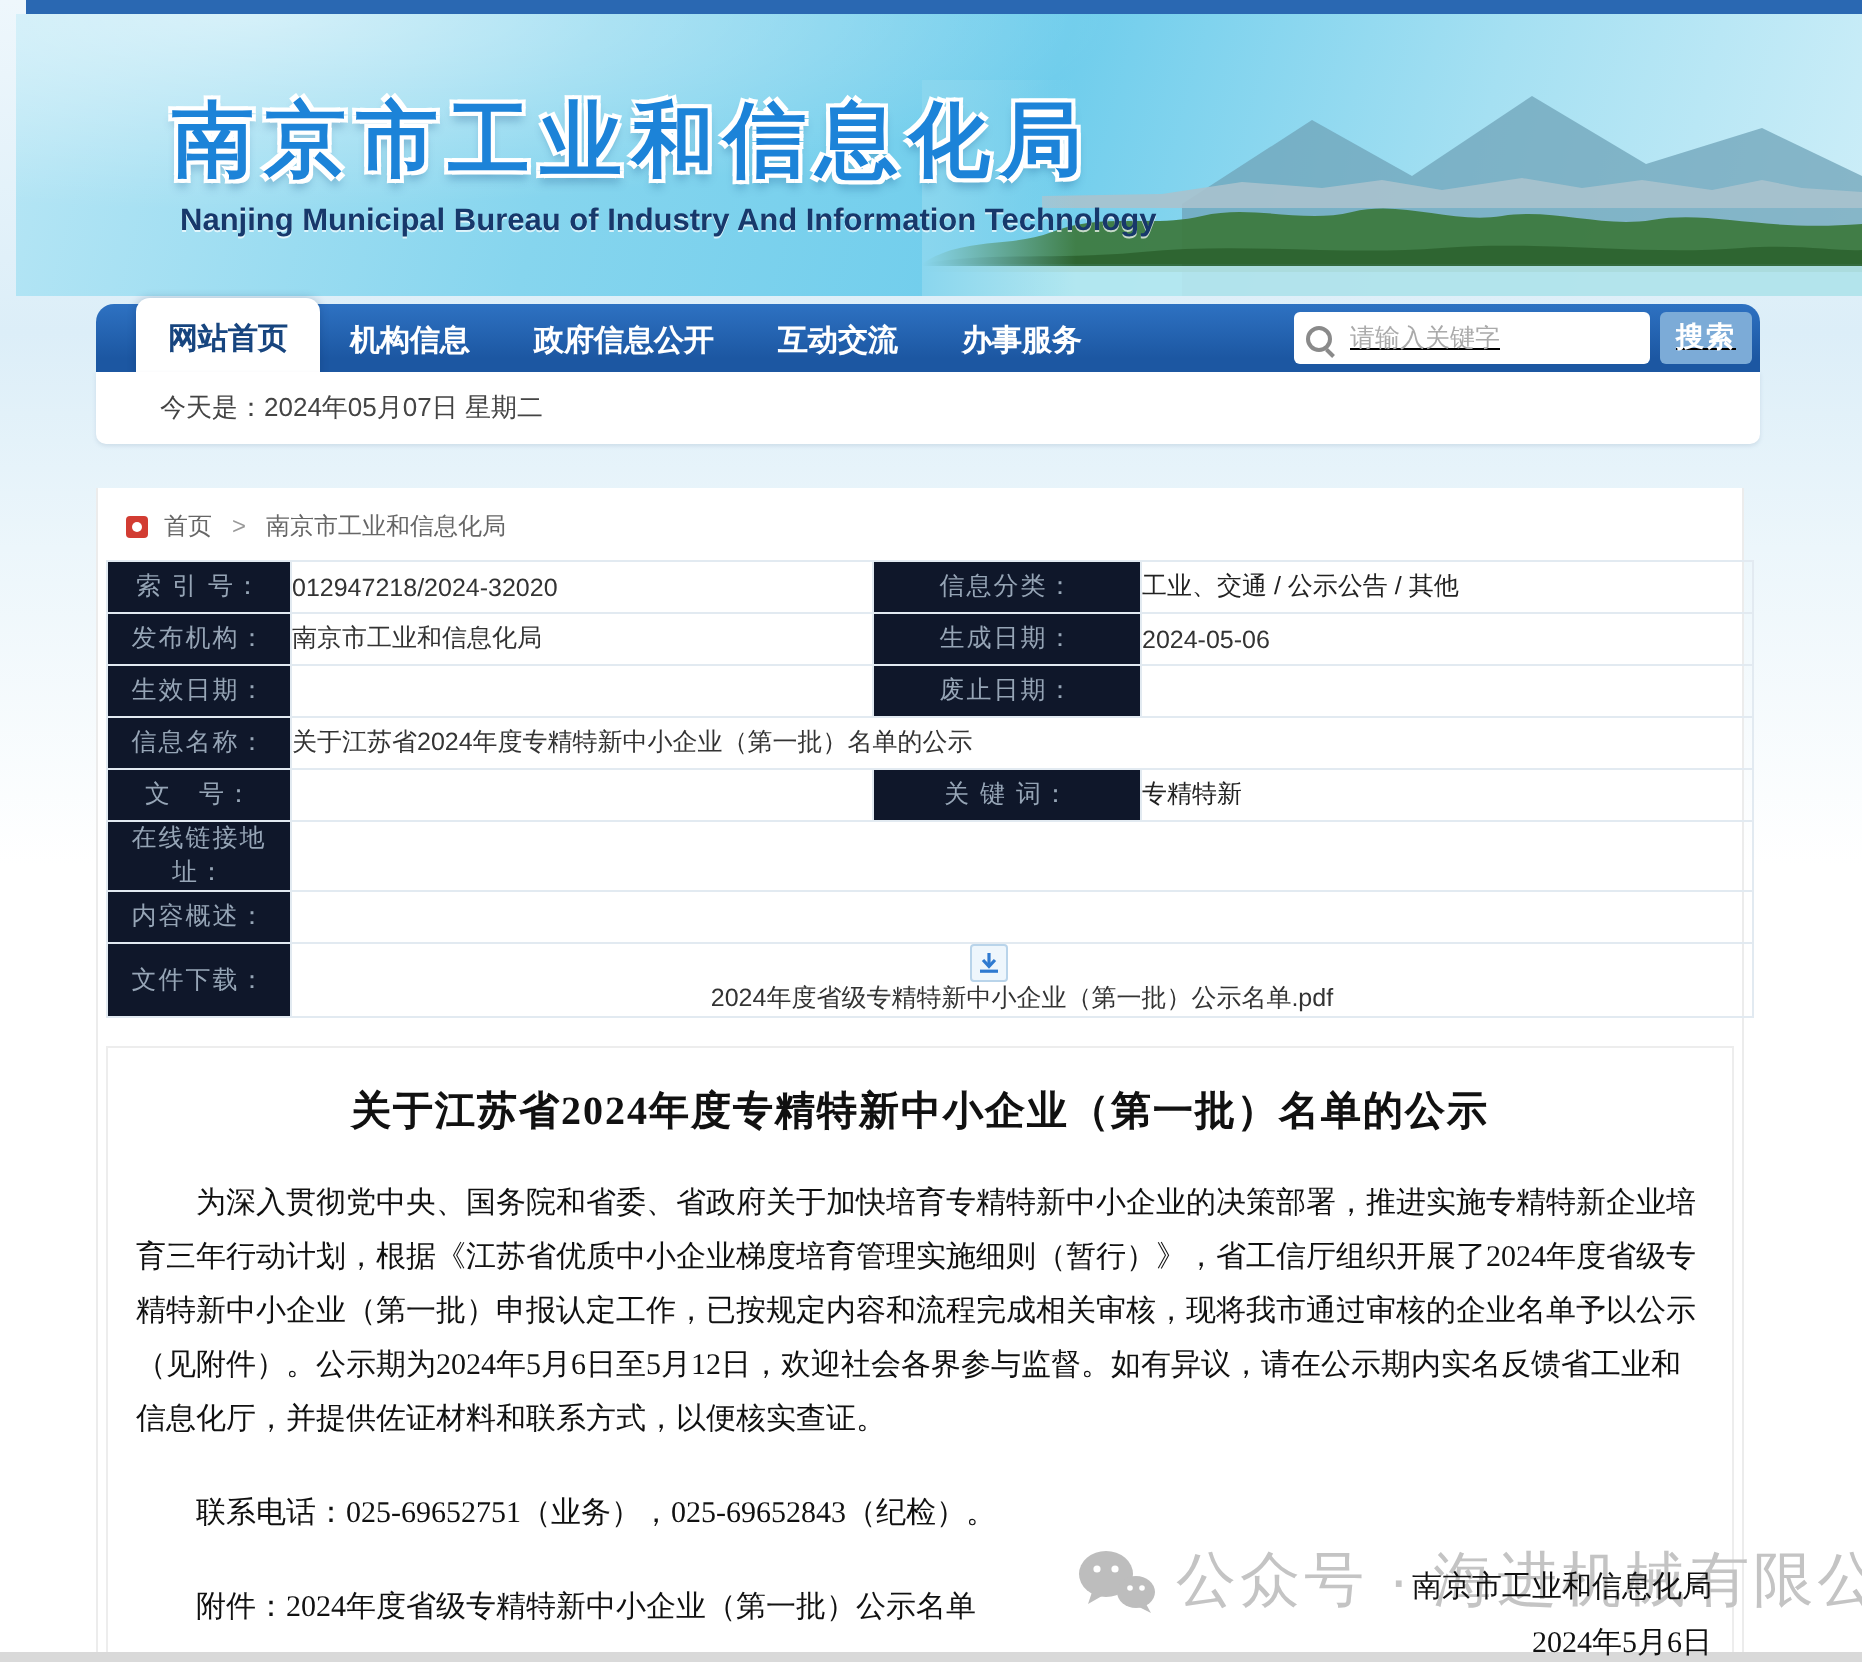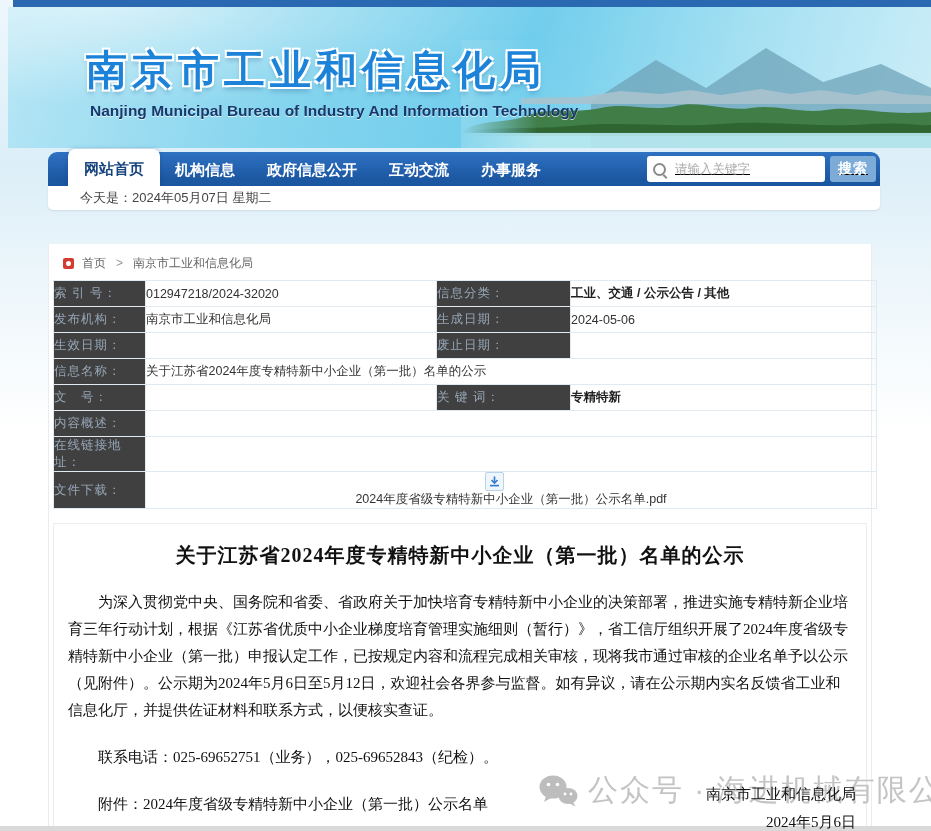--- a/index.html
+++ b/index.html
@@ -32,41 +32,41 @@
   .searchwrap{position:absolute;right:4px;top:4px;height:26px;display:flex;align-items:flex-end;text-decoration:underline;}
   .searchbox{width:178px;height:26px;background:#fff;border:none;border-radius:3px;display:flex;align-items:center;padding:0 6px;box-sizing:border-box;}
   .mag{width:9px;height:9px;border:2px solid #8a8a8a;border-radius:50%;position:relative;flex:0 0 auto;}
   .mag::after{content:"";position:absolute;width:2px;height:5px;background:#8a8a8a;left:9px;top:9px;transform:rotate(-45deg);}
   .searchbox input{border:none;outline:none;flex:1;margin-left:7px;font-size:12.5px;color:#333;background:transparent;}
   .searchbox input::placeholder{color:#aaa;}
   .search-btn{margin-left:5px;width:46px;height:26px;background:#7cabd7;color:#fff;font-size:14px;font-weight:700;
           border:none;border-radius:3px;cursor:pointer;letter-spacing:1px;}
 
   
-  .datebar{position:absolute;left:48px;top:186px;width:832px;height:24px;background:#fff;border-radius:0 0 5px 5px;
+  .datebar{position:absolute;left:48px;top:186px;width:832px;height:36px;background:#fff;border-radius:0 0 5px 5px;
            box-shadow:0 1px 2px rgba(100,130,160,.18);display:flex;align-items:center;}
   .datebar span{margin-left:32px;font-size:13px;color:#444;}
 
   
   .content{position:absolute;left:48px;top:244px;width:824px;height:582px;background:#fff;
            border-left:1px solid #ececec;border-right:1px solid #ececec;box-sizing:border-box;}
 
   
   .crumbs{display:flex;align-items:center;height:18px;padding:10px 0 0 14px;font-size:12px;color:#666;}
   .crumb-ico{width:11px;height:11px;background:#d23c32;border-radius:2px;margin-right:8px;position:relative;flex:0 0 auto;}
   .crumb-ico::after{content:"";position:absolute;left:3px;top:3px;width:5px;height:5px;border-radius:50%;background:#fff;}
   .crumb-link{cursor:pointer;}
   .crumb-sep{margin:0 10px;color:#999;}
 
   
   table.meta{border-collapse:collapse;margin:8px 4px 0 4px;width:824px;table-layout:fixed;font-size:12.5px;}
   table.meta td{border:1px solid #e2eaf1;height:25px;padding:0;}
-  td.lab{background:#404040;color:#96a5b6;text-align:left;letter-spacing:1px;}
+  td.lab{background:#0f172a;color:#96a5b6;text-align:center;letter-spacing:1px;}
   td.val{color:#333;padding-left:14px;}
-  td.val.strong{font-weight:700;color:#222;}
+  td.val.strong{font-weight:400;color:#222;}
   .c1{width:92px;} .c2{width:291px;} .c3{width:134px;}
   .filecell{display:flex;align-items:center;flex-direction:column;}
   .dl-ico{width:17px;height:17px;border:1px solid #b9d4ea;background:#eef6fc;border-radius:2px;
           display:inline-flex;align-items:center;justify-content:center;margin-right:34px;cursor:pointer;flex:0 0 auto;}
   .file-link{color:#333;cursor:pointer;}
 
   
   .article{position:relative;margin:14px 4px 0 4px;height:322px;border:1px solid #ededed;box-sizing:border-box;
            font-family:"Liberation Serif","DejaVu Serif",serif;color:#111;}
   .art-title{text-align:center;font-size:20px;font-weight:700;margin:18px 0 20px;letter-spacing:1px;}
@@ -168,25 +168,25 @@
         <td class="lab">信息名称：</td>
         <td class="val" colspan="3">关于江苏省2024年度专精特新中小企业（第一批）名单的公示</td>
       </tr>
       <tr>
         <td class="lab">文　号：</td>
         <td class="val"></td>
         <td class="lab">关 键 词：</td>
         <td class="val strong">专精特新</td>
       </tr>
       <tr>
+        <td class="lab">在线链接地址：</td>
+        <td class="val" colspan="3"></td>
+      </tr>
+      <tr>
         <td class="lab">内容概述：</td>
-        <td class="val" colspan="3"></td>
-      </tr>
-      <tr>
-        <td class="lab">在线链接地址：</td>
         <td class="val" colspan="3"></td>
       </tr>
       <tr>
         <td class="lab">文件下载：</td>
         <td class="val" colspan="3">
           <span class="filecell">
             <span class="dl-ico">
               <svg width="11" height="11" viewBox="0 0 11 11">
                     <path d="M5.5,0.5 L5.5,6" stroke="#2f7ad0" stroke-width="1.6" fill="none"></path>
                     <path d="M2.5,4 L5.5,7.2 L8.5,4" stroke="#2f7ad0" stroke-width="1.6" fill="none"></path>

